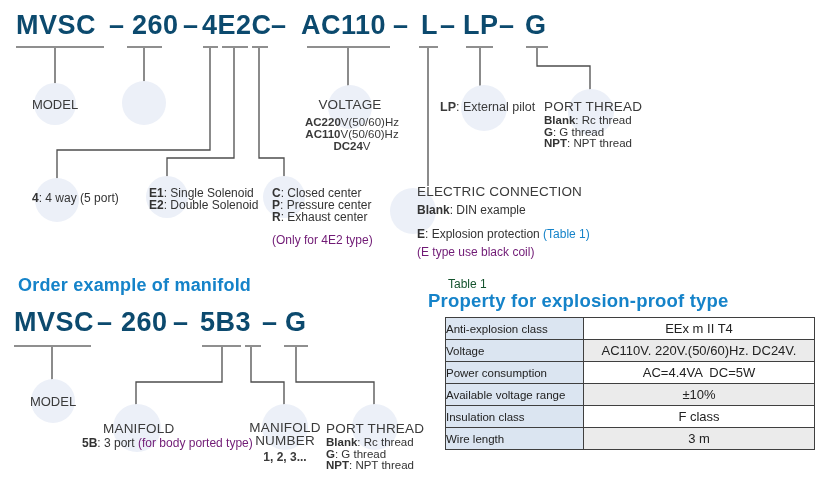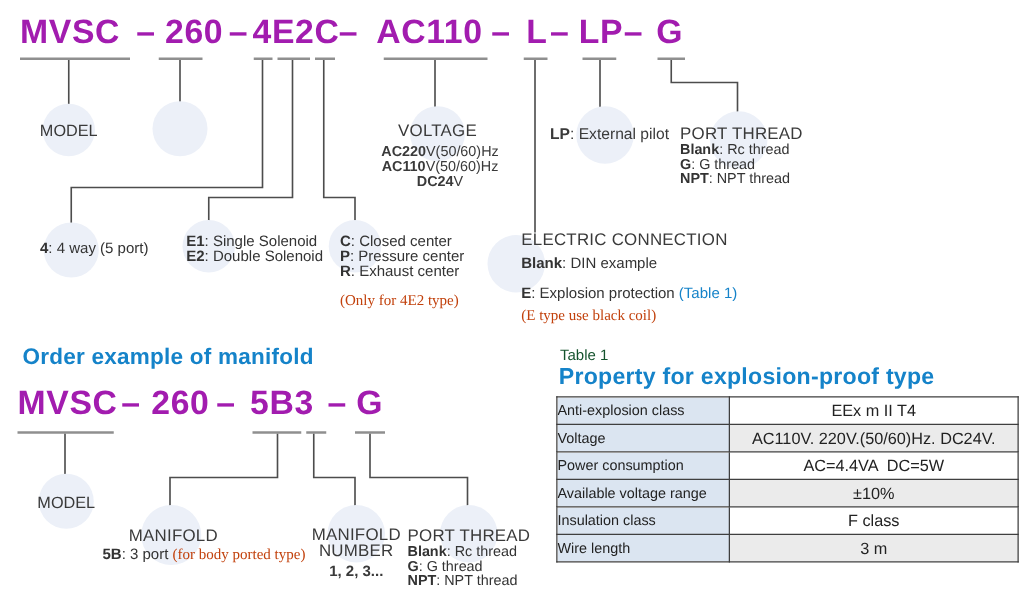--- a/index.html
+++ b/index.html
@@ -3,27 +3,27 @@
 <meta charset="utf-8">
 <style>
   html,body{margin:0;padding:0;background:#ffffff;}
   body{width:820px;height:486px;overflow:hidden;
        font-family:"Liberation Sans", sans-serif;color:#3a3a3a;}
   #stage{position:relative;width:820px;height:486px;background:#fff;}
   #lines{position:absolute;left:0;top:0;z-index:0;}
   .circle{position:absolute;border-radius:50%;background:#ecf0f8;z-index:1;}
   .txt{position:absolute;z-index:2;white-space:nowrap;}
   .code-token{position:absolute;z-index:2;font-weight:bold;font-size:27px;
-              color:#a21caf;letter-spacing:0.5px;white-space:nowrap;line-height:27px;}
+              color:#0c4a6e;letter-spacing:0.5px;white-space:nowrap;line-height:27px;}
   .center{text-align:center;}
   .cap{font-size:13.5px;color:#3a3a3a;letter-spacing:0.2px;}
   .desc{font-size:12px;color:#333;}
   .small{font-size:11.5px;color:#333;}
   .key{font-weight:bold;}
-  .blue{color:#c2410c;font-family:Liberation Serif, serif;}
+  .blue{color:#701a75;}
   .blue-link{color:#1583c9;}
   .section-heading{font-size:18px;font-weight:bold;color:#1583c9;letter-spacing:0.2px;text-align:center;}
   .tbl-tag{font-size:12px;color:#14532d;}
   .tbl-title{font-size:18.5px;font-weight:bold;color:#1583c9;letter-spacing:0.2px;}
   table.props{position:absolute;left:445px;top:317px;z-index:2;border-collapse:collapse;
               table-layout:fixed;width:367px;border:1.5px solid #3f3f3f;}
   table.props td{border:1px solid #3f3f3f;height:21px;padding:0;overflow:hidden;}
   td.lbl-cell{width:137px;background:#dbe5f1;font-size:11.5px;color:#222;padding-left:9px;}
   td.val-cell{width:230px;text-align:center;font-size:13px;color:#222;background:#ffffff;}
   td.val-alt{background:#ebebeb;}
@@ -184,21 +184,21 @@
     <span class="key">Blank</span><span>: Rc thread</span>
   </div>
   <div class="txt small" style="left:326px;top:448px;">
     <span class="key">G</span><span>: G thread</span>
   </div>
   <div class="txt small" style="left:326px;top:459px;">
     <span class="key">NPT</span><span>: NPT thread</span>
   </div>
 
   <div class="txt tbl-tag" style="left:448px;top:277px;">Table 1</div>
-  <div class="txt tbl-title" style="left:447px;top:290px;">Property for explosion-proof type</div>
+  <div class="txt tbl-title" style="left:428px;top:290px;">Property for explosion-proof type</div>
 
   <table class="props">
     <tbody>
         <tr>
       <td class="lbl-cell">Anti-explosion class</td>
       <td class="val-cell"><span>EEx m II T4</span></td>
     </tr>
     <tr>
       <td class="lbl-cell">Voltage</td>
       <td class="val-cell val-alt"><span>AC110V. 220V.(50/60)Hz. DC24V.</span></td>

